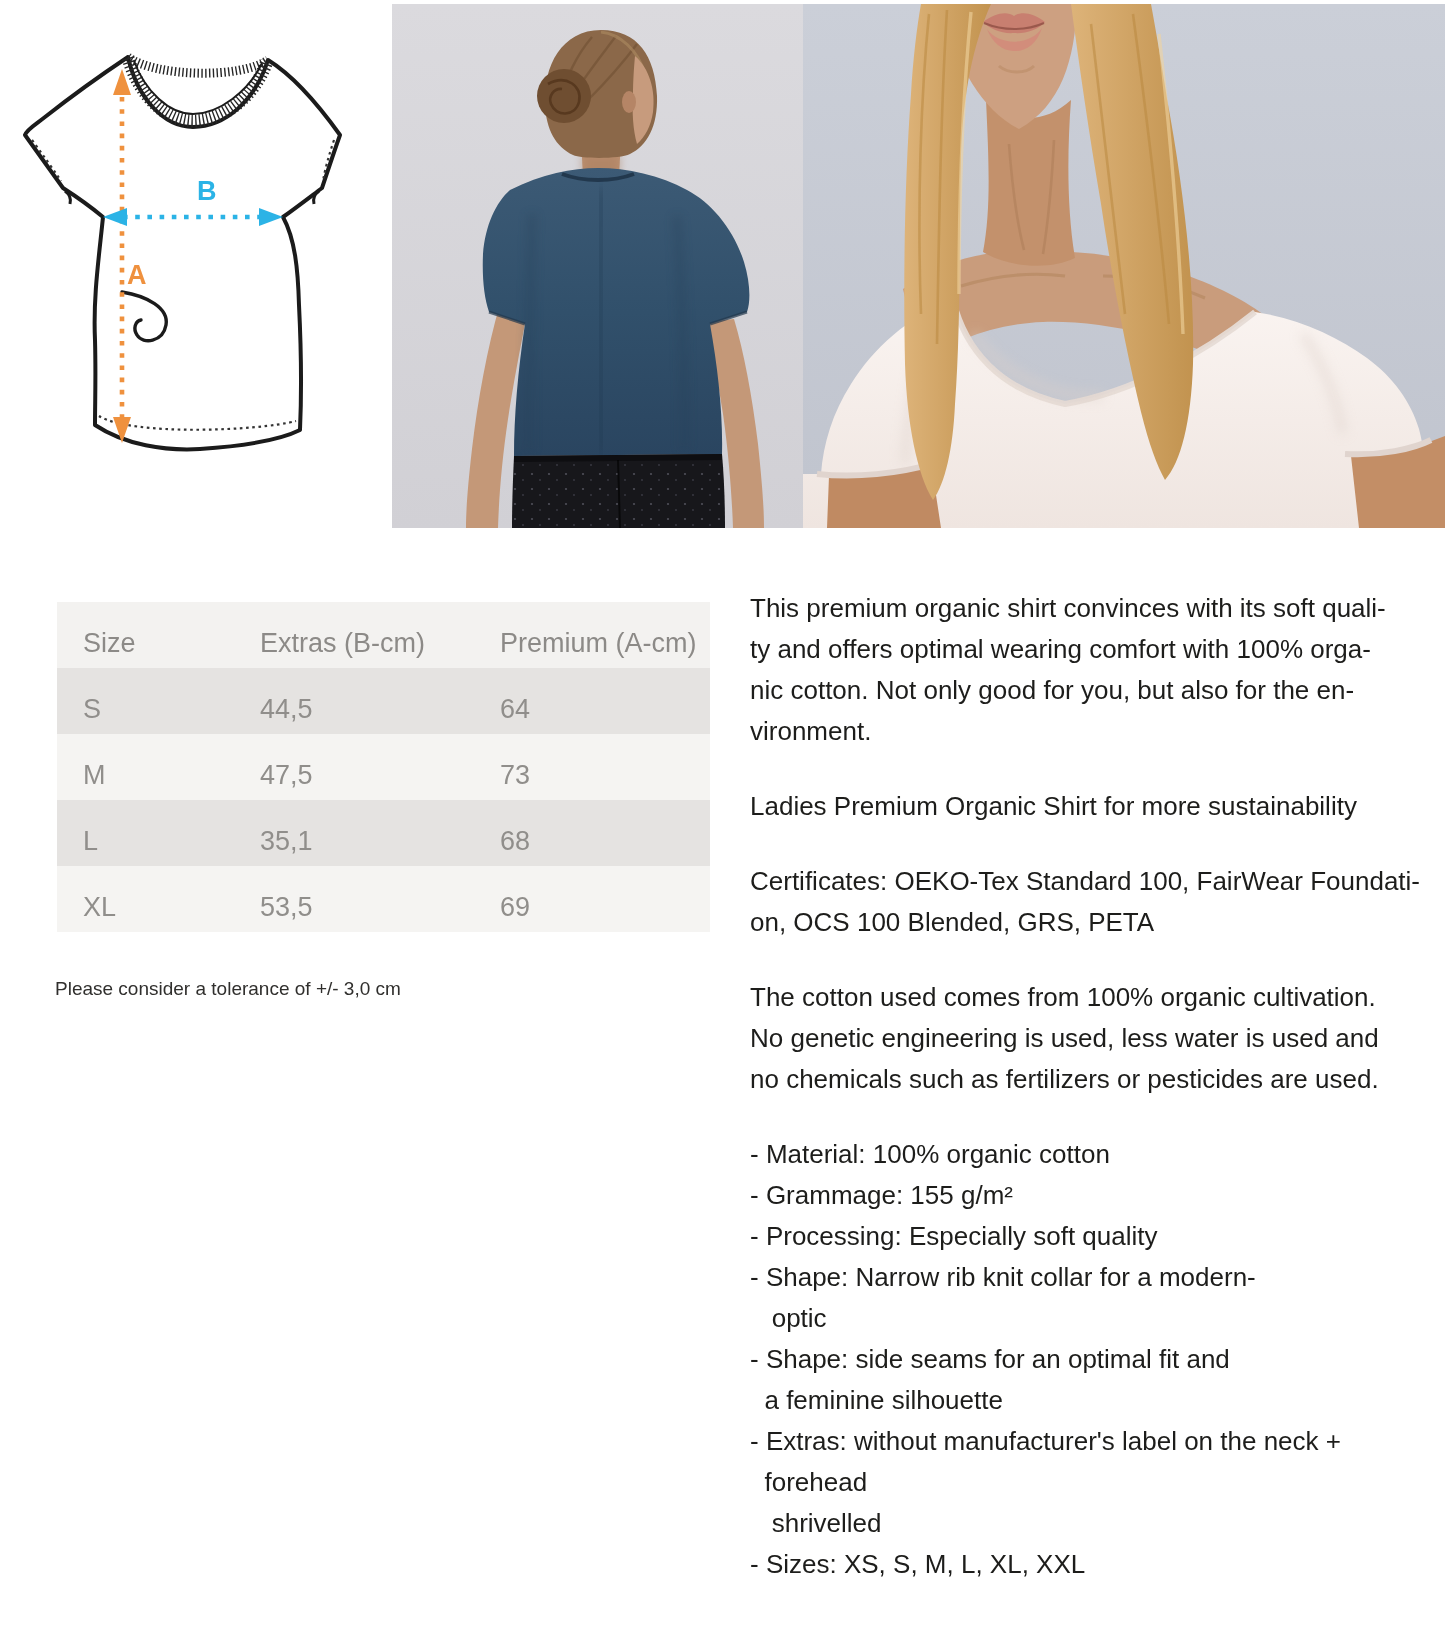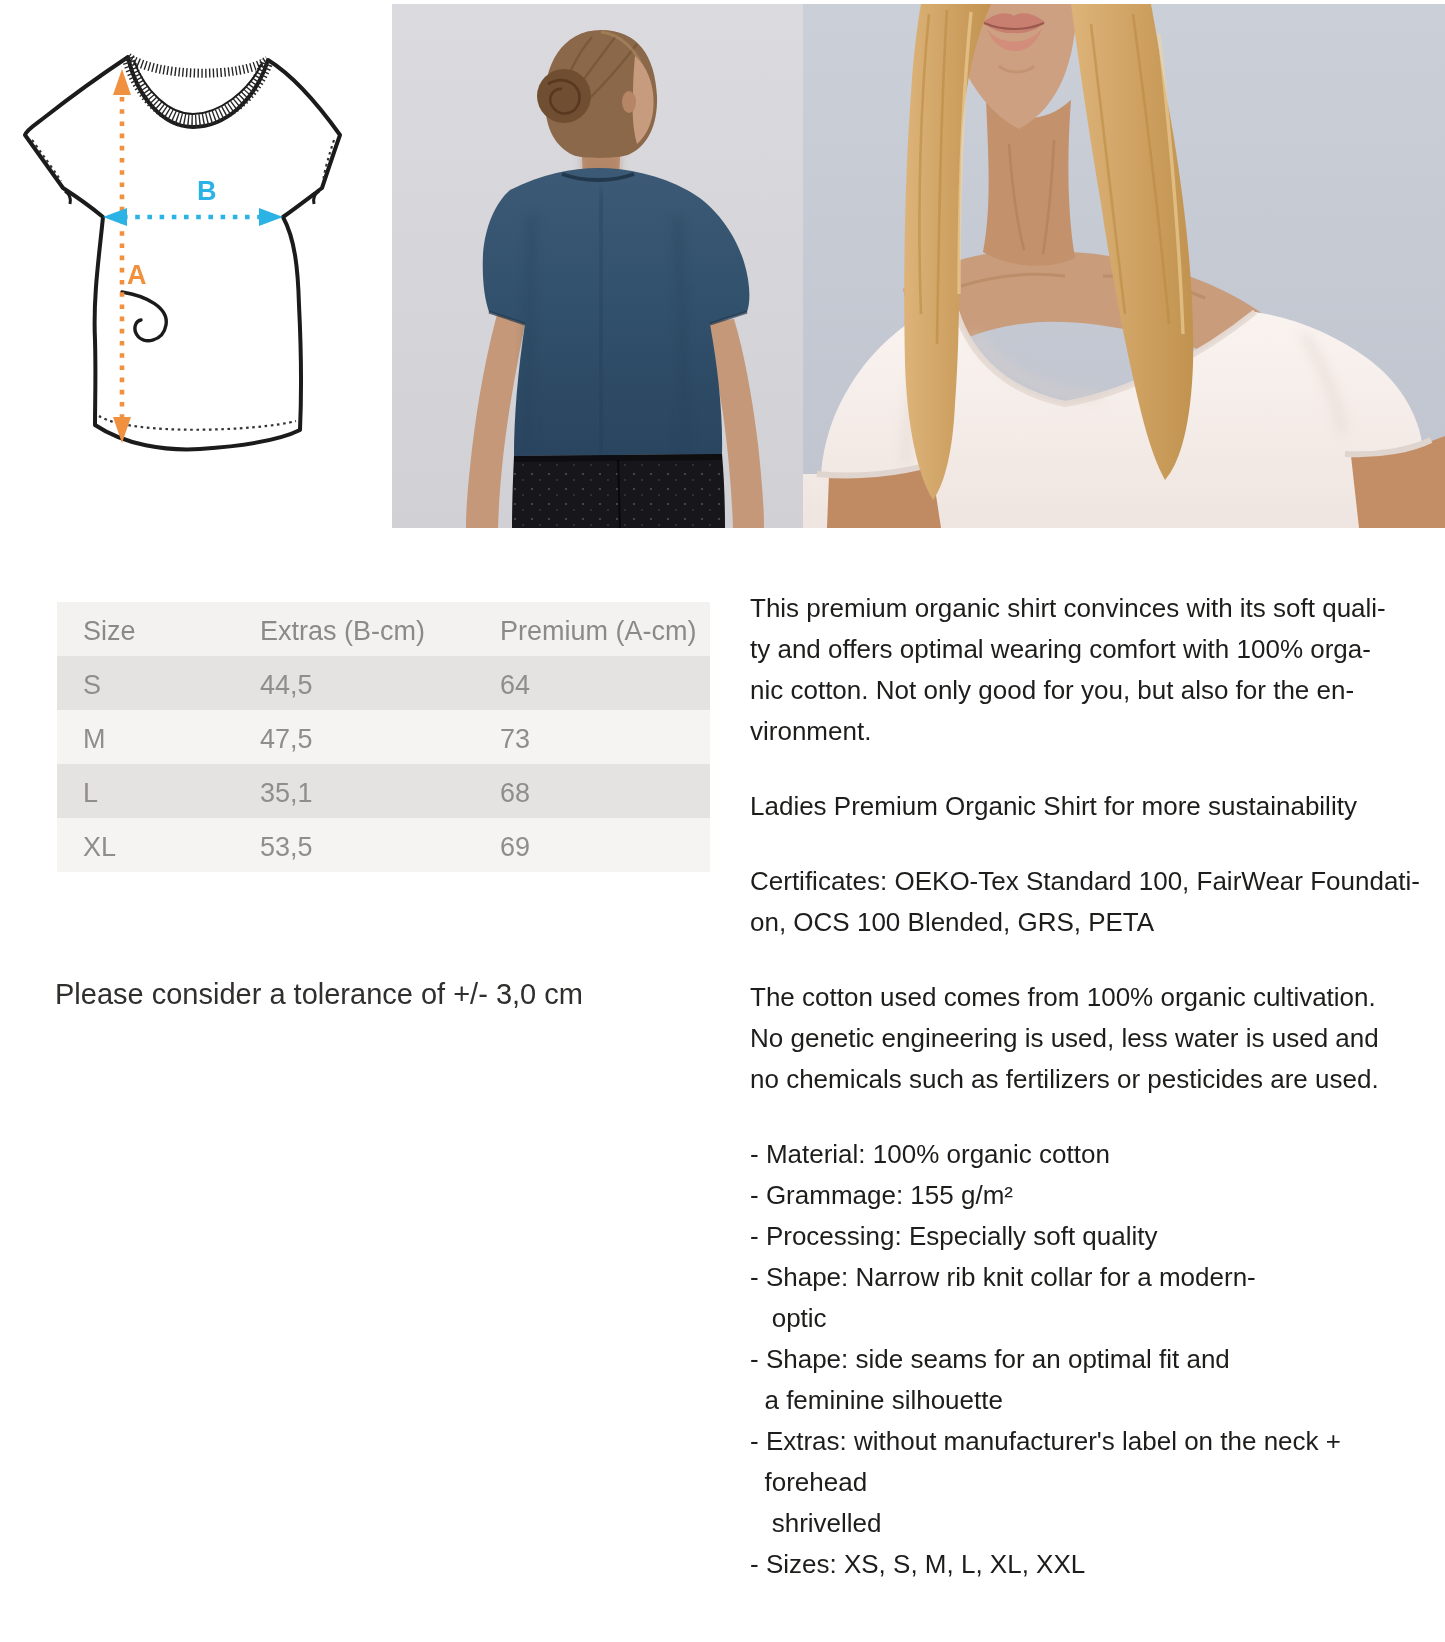--- a/index.html
+++ b/index.html
@@ -16,29 +16,29 @@
   .photo{position:absolute;top:4px;overflow:hidden;}
   .photo-back{left:392px;width:411px;height:524px;}
   .photo-front{left:803px;width:642px;height:524px;}
   
   .size-table{
     position:absolute;left:57px;top:602px;width:653px;
     border-collapse:collapse;table-layout:fixed;
     font-size:27px;color:#908e8b;
   }
   .size-table th,.size-table td{
-    height:50px;padding:4px 0 0 26px;text-align:left;vertical-align:middle;
+    height:50px;padding:16px 0 0 26px;text-align:left;vertical-align:middle;
     font-weight:normal;white-space:nowrap;
   }
   .size-table thead th{background:#f3f2f0;color:#8c8a87;}
   .size-table tbody tr:nth-child(odd){background:#e5e3e1;}
   .size-table tbody tr:nth-child(even){background:#f5f4f2;}
   
   .tolerance{
-    position:absolute;left:55px;top:978px;font-size:29px;color:#302f2d;
+    position:absolute;left:55px;top:978px;font-size:19px;color:#302f2d;
     white-space:nowrap;
   }
   .description{
     position:absolute;left:750px;top:588px;width:700px;
     font-size:26px;line-height:41px;color:#1d1d1b;
   }
   .description .para{white-space:pre;margin:0 0 34px 0;}
   .description .para:last-child{margin-bottom:0;}
 </style>
 </head>

